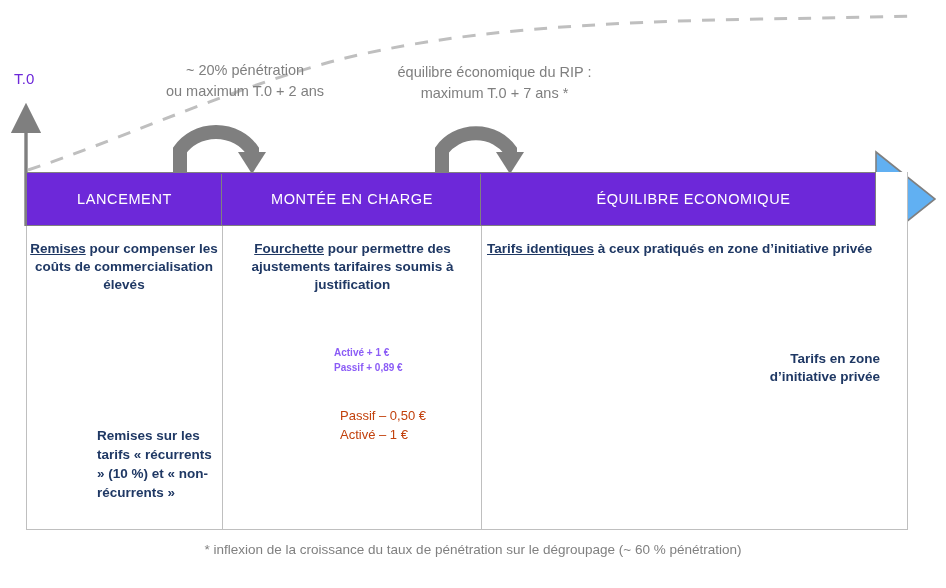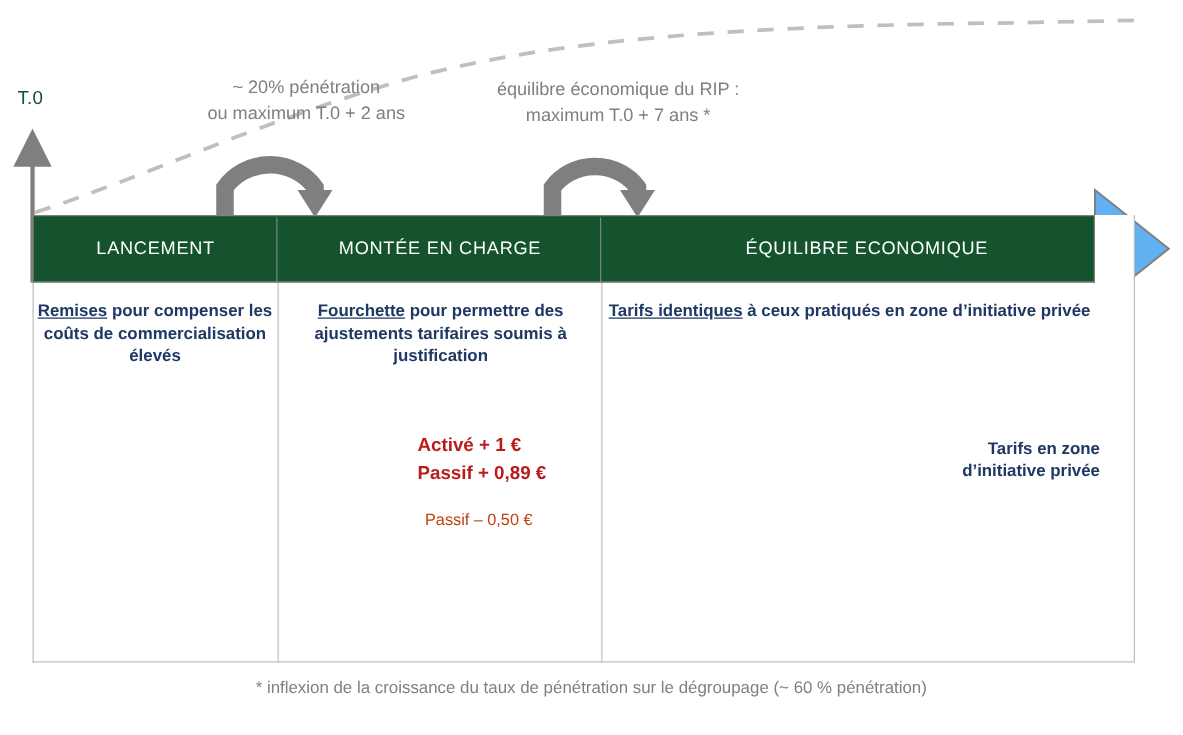--- a/index.html
+++ b/index.html
@@ -9,21 +9,21 @@
     color:#1F3864;
   }
   .stage{position:absolute;left:0;top:0;width:946px;height:588px;}
 
   
   svg.layer{position:absolute;left:0;top:0;width:946px;height:588px;pointer-events:none;}
 
   
   .axis-label{
     position:absolute;left:14px;top:70px;
-    font-size:15px;color:#14532d;letter-spacing:.2px;
+    font-size:15px;color:#6d28d9;letter-spacing:.2px;
     font-family:"Liberation Sans",sans-serif;
   }
   .callout{
     position:absolute;text-align:center;color:#7F7F7F;
     font-size:14.5px;line-height:1.45;font-weight:400;
     font-family:"Liberation Sans",sans-serif;
   }
   .callout-1{left:115px;top:60px;width:260px;}
   .callout-2{left:352px;top:62px;width:285px;}
 
@@ -35,21 +35,21 @@
   }
   .vdiv{position:absolute;top:0;width:1px;height:358px;background:#BFBFBF;}
   .vdiv.d1{left:195px;}
   .vdiv.d2{left:454px;}
 
   .banner{
     position:absolute;left:26px;top:172px;width:882px;height:54px;
   }
   .band{
     position:absolute;top:0;left:0;height:54px;width:850px;
-    background:#14532d;border:1px solid #808080;box-sizing:border-box;
+    background:#6d28d9;border:1px solid #808080;box-sizing:border-box;
   }
   .band-seg{
     position:absolute;top:0;height:52px;display:flex;align-items:center;justify-content:center;
   }
   .band-seg span{
     color:#ffffff;font-size:14.5px;letter-spacing:.6px;font-weight:400;
     font-family:"Liberation Sans",sans-serif;white-space:nowrap;
   }
   .seg1{left:0px;width:195px;}
   .seg2{left:196px;width:258px;}
@@ -62,21 +62,21 @@
     font-weight:bold;font-size:13.5px;line-height:1.35;
     font-family:"Liberation Sans",sans-serif;
   }
   .cell u{text-decoration:underline;}
   .c1-top{left:28px;top:240px;width:192px;}
   .c2-top{left:225px;top:240px;width:255px;}
   .c3-top{left:487px;top:240px;width:395px;text-align:left;}
   .c3-mid{left:560px;top:350px;width:320px;text-align:right;}
 
   .price-up{position:absolute;left:334px;top:346px;width:190px;text-align:left;
-    font-weight:bold;font-size:15px;line-height:1.45;color:#b91c1c;}
+    font-weight:bold;font-size:10px;line-height:1.45;color:#8b5cf6;}
   .price-dn{position:absolute;left:340px;top:407px;width:190px;text-align:left;
     font-weight:normal;font-size:13px;line-height:1.45;color:#c2410c;}
   .c1-bot{position:absolute;left:97px;top:427px;width:125px;text-align:left;
     font-weight:bold;font-size:13.5px;line-height:1.4;color:#1F3864;}
 
   .footnote{
     position:absolute;left:120px;top:540px;width:706px;text-align:center;
     color:#808080;font-size:13.5px;line-height:1.5;
     font-family:"Liberation Sans",sans-serif;
   }
@@ -185,23 +185,25 @@
     <u>Tarifs identiques</u><span> à ceux pratiqués en zone d’initiative privée</span>
   </div>
 
   <div class="price-up">
     <div>Activé + 1 €</div>
     <div>Passif + 0,89 €</div>
   </div>
 
   <div class="price-dn">
     <div>Passif – 0,50 €</div>
+    <div>Activé – 1 €</div>
   </div>
 
   <div class="cell c3-mid">
     <div>Tarifs en zone</div>
     <div>d’initiative privée</div>
   </div>
 
+  <div class="c1-bot">Remises sur les tarifs « récurrents » (10 %) et « non-récurrents »</div>
 
   <div class="footnote">* inflexion de la croissance du taux de pénétration sur le dégroupage (~ 60 % pénétration)</div>
 
 </div>
 
 </body></html>

